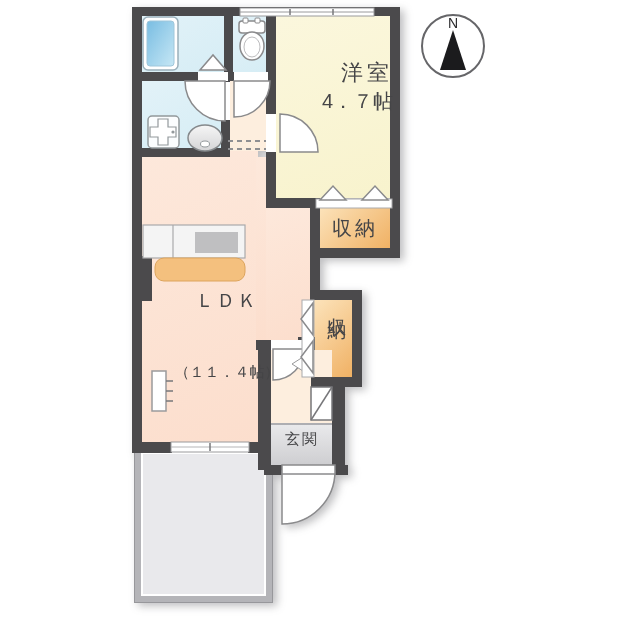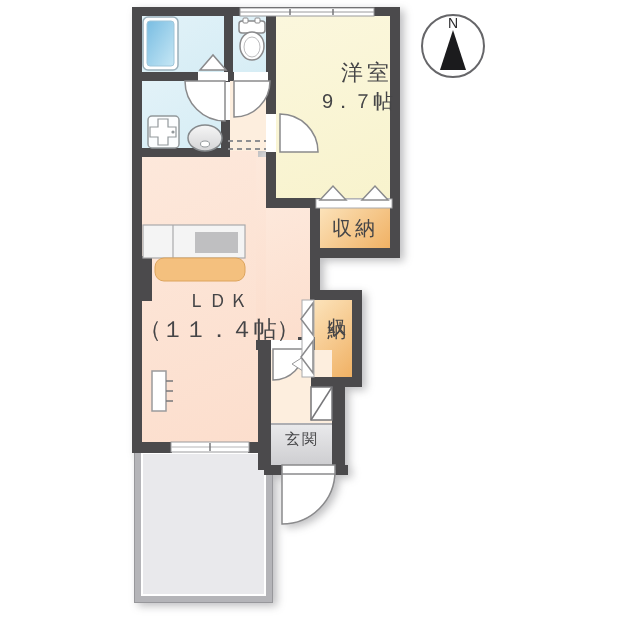--- a/index.html
+++ b/index.html
@@ -15,21 +15,21 @@
   .fill-closet{background:linear-gradient(135deg,var(--closet_light),var(--closet_dark));}
   .fill-genkan{background:linear-gradient(180deg,var(--genkan_light),var(--genkan_dark));border-top:2px solid #aeaeb2;}
   .fill-garden{background:var(--garden);border:6px solid var(--garden_border);
                outline:1px solid #97979b;box-shadow:inset 0 0 0 2px #ffffff;}
   .overlay{position:absolute;left:0;top:0;}
   .label{color:var(--text);line-height:1.35;white-space:nowrap;}
   .label-center{text-align:center;}
   .lbl-bedroom-name{font-size:22px;letter-spacing:4px;}
   .lbl-bedroom-size{font-size:20px;}
   .lbl-ldk-name{font-size:19px;letter-spacing:2px;}
-  .lbl-ldk-size{font-size:23px;}
+  .lbl-ldk-size{font-size:15px;margin-top:48px;}
   .lbl-closet{font-size:20px;letter-spacing:3px;}
   .lbl-closet-v{font-size:19px;writing-mode:vertical-rl;text-orientation:upright;letter-spacing:4px;}
   .lbl-genkan{font-size:15px;letter-spacing:2px;}
   .lbl-garden{font-size:24px;letter-spacing:4px;color:#4c4c50;}
   .compass-n{font-size:14px;fill:#2b2b2d;font-family:"Liberation Sans","DejaVu Sans",sans-serif;}
 </style>
 </head>
 <body>
 
 <div id="stage">
@@ -187,23 +187,23 @@
       </g>
       <g>
         <rect x="171" y="442" width="78" height="10" fill="#ffffff" stroke="#9a9a9c" stroke-width="1"></rect>
         <line x1="171" y1="447" x2="249" y2="447" stroke="#b5b5b7" stroke-width="1"></line>
         <line x1="210" y1="443" x2="210" y2="451" stroke="#77777a" stroke-width="1.5"></line>
       </g>
     </svg>
 
     <div class="label label-center" style="left:273px;top:58px;width:120px;text-align:right;">
       <div class="lbl-bedroom-name">洋室</div>
-      <div class="lbl-bedroom-size">9．７帖</div>
+      <div class="lbl-bedroom-size">4．７帖</div>
     </div>
-    <div class="label label-center" style="left:104px;top:288px;width:230px;">
+    <div class="label label-center" style="left:112px;top:288px;width:230px;">
       <div class="lbl-ldk-name">ＬＤＫ</div>
       <div class="lbl-ldk-size">（１１．４帖）</div>
     </div>
     <div class="label label-center lbl-closet" style="left:320px;top:215px;width:70px;">収納</div>
     <div class="label lbl-closet-v" style="left:324px;top:302px;height:74px;">収納</div>
     <div class="label label-center lbl-genkan" style="left:271px;top:429px;width:62px;">玄関</div>
   </div>
 
   <svg class="overlay" width="640" height="640" viewBox="0 0 640 640">
     <circle cx="453" cy="46" r="31" fill="#ffffff" stroke="#666669" stroke-width="2"></circle>

